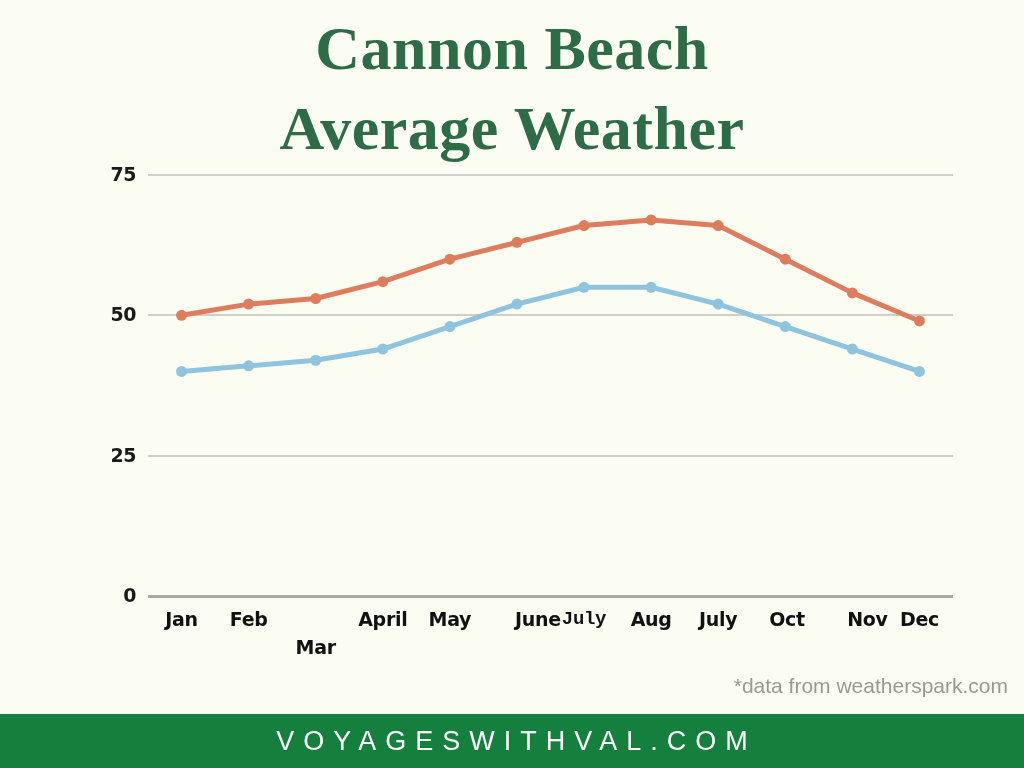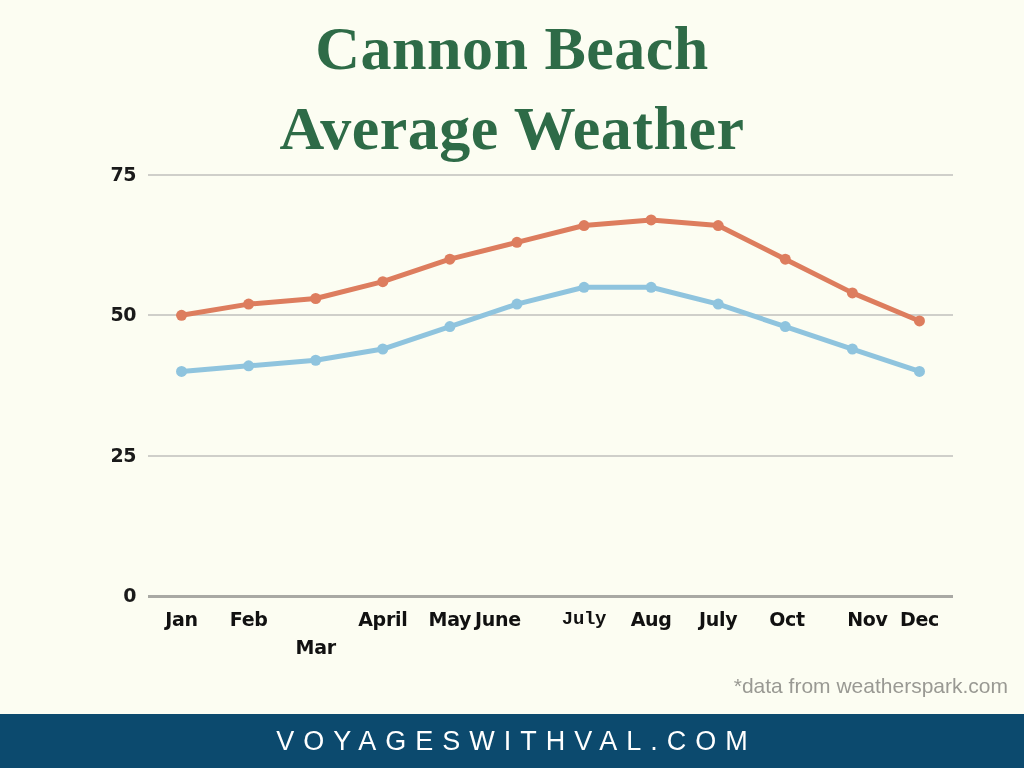--- a/index.html
+++ b/index.html
@@ -119,21 +119,21 @@
     letter-spacing: 0px;
   }
 
   
   #footer-banner {
     position: absolute;
     left: 0;
     top: 714px;
     width: 1024px;
     height: 54px;
-    background: #0c4a6e;
+    background: #15803d;
     display: flex;
     align-items: center;
     justify-content: center;
   }
   #footer-text {
     color: #ffffff;
     font-size: 27px;
     letter-spacing: 9px;
     font-family: "Liberation Sans", sans-serif;
     text-indent: 9px;
@@ -194,21 +194,21 @@
           <circle cx="771.46" cy="196.47" r="5.5" fill="#8fc4de"></circle>
         </svg>
     </div>
 
     <div id="xlabels">
         <div class="xlabel" style="left: 33.5417px;">Jan</div>
         <div class="xlabel" style="left: 100.625px;">Feb</div>
         <div class="xlabel" style="left: 167.708px; margin-top: 28px;">Mar</div>
         <div class="xlabel" style="left: 234.792px;">April</div>
         <div class="xlabel" style="left: 301.875px;">May</div>
-        <div class="xlabel" style="left: 350px;">June</div>
+        <div class="xlabel" style="left: 390px;">June</div>
         <div class="xlabel" style="left: 436px; font-family: Liberation Mono, monospace;">July</div>
         <div class="xlabel" style="left: 503.125px;">Aug</div>
         <div class="xlabel" style="left: 570.208px;">July</div>
         <div class="xlabel" style="left: 639px; text-align: right;">Oct</div>
         <div class="xlabel" style="left: 704.375px; margin-left: 15px;">Nov</div>
         <div class="xlabel" style="left: 771.458px;">Dec</div>
       </div>
   </div>
 
   <div id="source-note">*data from weatherspark.com</div>

